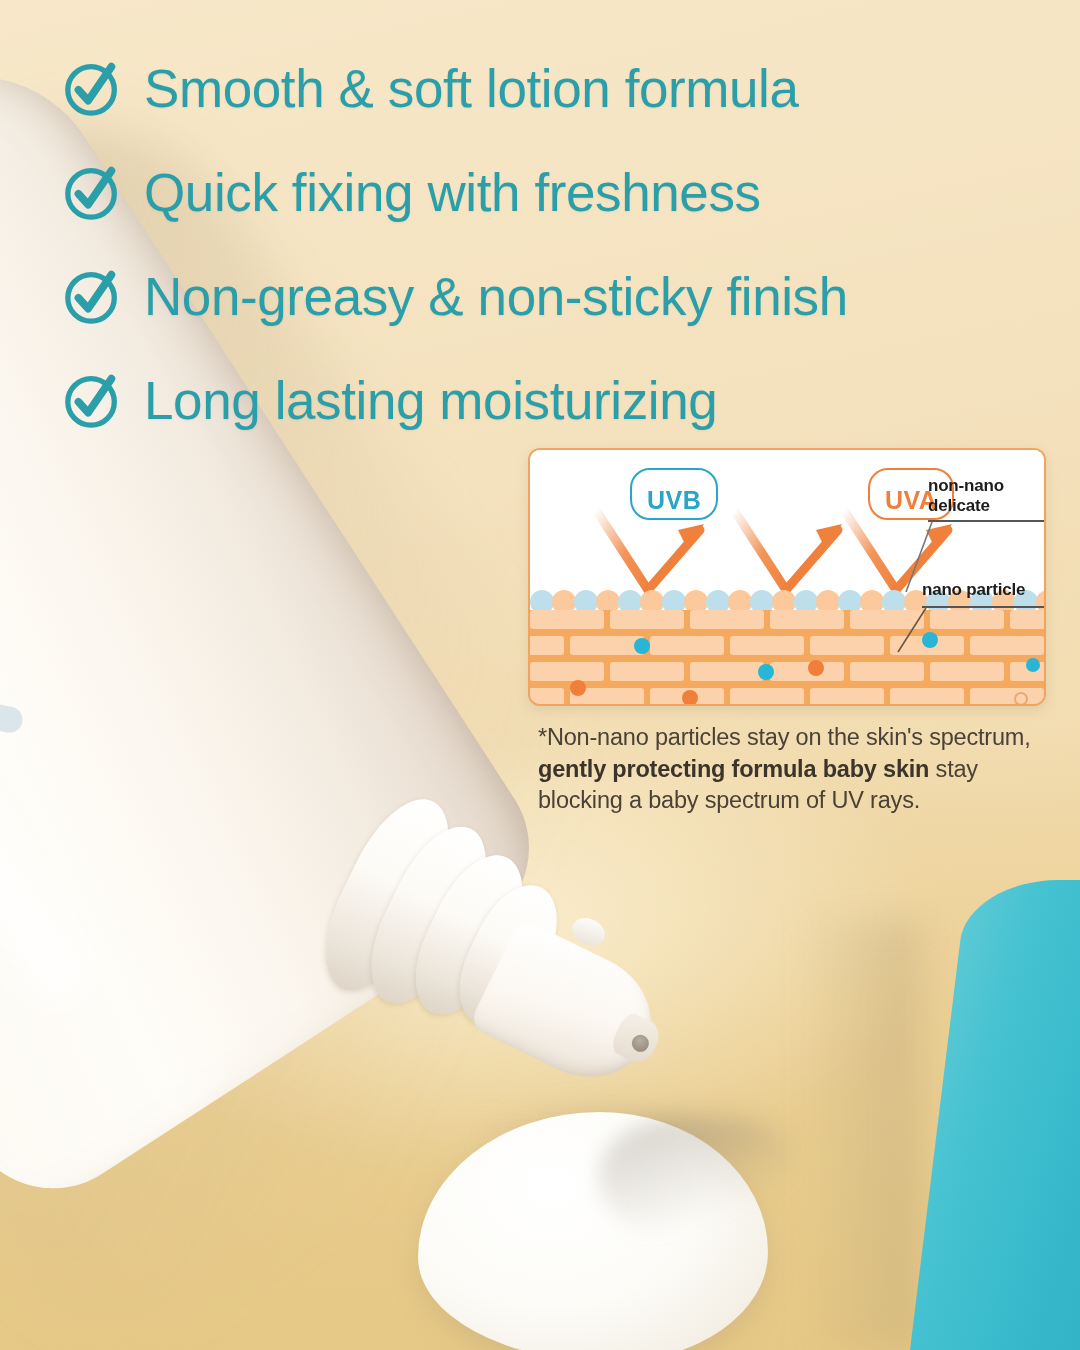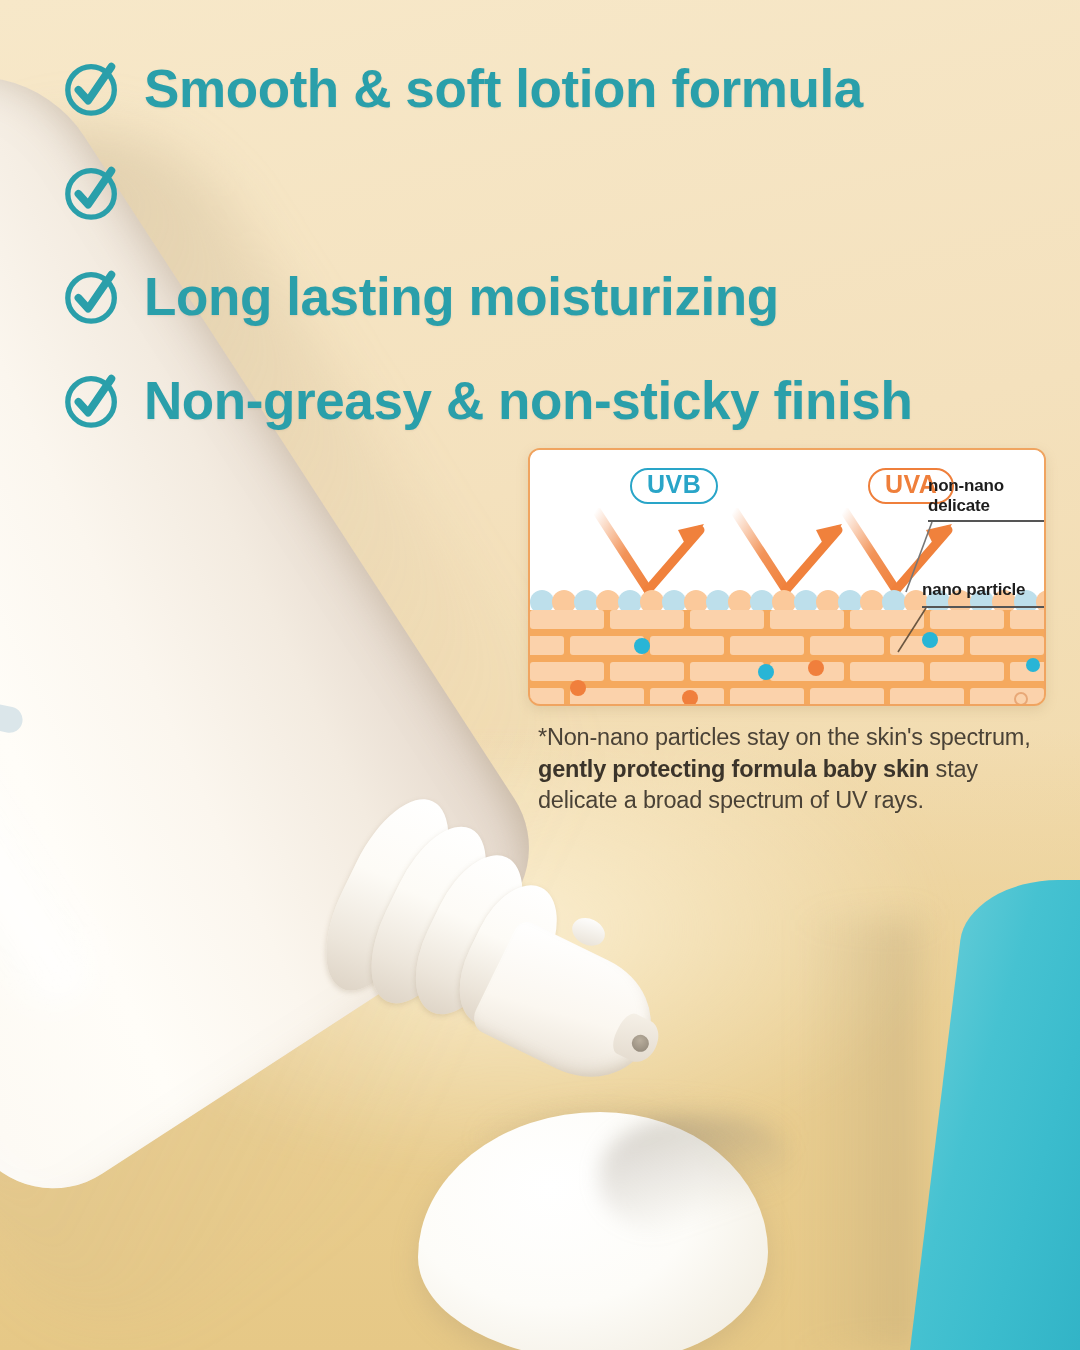--- a/index.html
+++ b/index.html
@@ -153,42 +153,42 @@
   .bullets{ position:absolute; left:62px; top:44px; width:1000px; }
   .bullet{
     display:flex; align-items:center; gap:20px;
     margin-bottom:16px;
     height:88px;
   }
   .check-icon{ flex:0 0 auto; width:62px; height:62px; }
   .bullet-text{
     color:#2a9faa;
     font-size:53px;
-    font-weight:700;
+    font-weight:400;
     letter-spacing:-0.4px;
     line-height:1;
     white-space:nowrap;
     text-shadow:0 1px 2px rgba(150,130,100,.15);
   }
 
   
   .panel{
     position:absolute; left:528px; top:448px;
     width:518px; height:258px;
     background:#ffffff;
     border:2px solid #f0a460;
     border-radius:12px;
     overflow:hidden;
     box-shadow:0 4px 12px rgba(170,140,100,.22);
   }
   .panel-sky{ position:absolute; left:0; right:0; top:0; height:146px; background:#fff; }
 
   .uv-badge{
     position:absolute; top:18px;
-    padding:1px 15px 5px;
+    padding:17px 15px 5px;
     border-radius:20px;
     font-size:25px; font-weight:700;
     letter-spacing:.5px;
     line-height:1.05;
   }
   .uv-badge.uvb{ left:100px; color:#29a5c8; border:2.5px solid #29a5c8; }
   .uv-badge.uva{ left:338px; color:#ef7f3b; border:2.5px solid #ef7f3b; }
 
   .ray{ position:absolute; width:130px; height:86px; }
 
@@ -288,40 +288,41 @@
       <span class="bullet-text">Smooth &amp; soft lotion formula</span>
     </div>
 
     <div class="bullet">
       <span class="check-icon">
         <svg viewBox="0 0 64 64" width="62" height="62">
           <circle cx="30" cy="34" r="24" fill="none" stroke="#2a9faa" stroke-width="5.5"></circle>
           <path d="M17 34 L27 45 L51 10" fill="none" stroke="#2a9faa" stroke-width="8" stroke-linecap="round" stroke-linejoin="round"></path>
         </svg>
       </span>
+      <span class="bullet-text">Quick fixing with freshness</span>
+    </div>
+
+    <div class="bullet">
+      <span class="check-icon">
+        <svg viewBox="0 0 64 64" width="62" height="62">
+          <circle cx="30" cy="34" r="24" fill="none" stroke="#2a9faa" stroke-width="5.5"></circle>
+          <path d="M17 34 L27 45 L51 10" fill="none" stroke="#2a9faa" stroke-width="8" stroke-linecap="round" stroke-linejoin="round"></path>
+        </svg>
+      </span>
+      <span class="bullet-text">Non-greasy &amp; non-sticky finish</span>
     </div>
 
     <div class="bullet">
       <span class="check-icon">
         <svg viewBox="0 0 64 64" width="62" height="62">
           <circle cx="30" cy="34" r="24" fill="none" stroke="#2a9faa" stroke-width="5.5"></circle>
           <path d="M17 34 L27 45 L51 10" fill="none" stroke="#2a9faa" stroke-width="8" stroke-linecap="round" stroke-linejoin="round"></path>
         </svg>
       </span>
       <span class="bullet-text">Long lasting moisturizing</span>
-    </div>
-
-    <div class="bullet">
-      <span class="check-icon">
-        <svg viewBox="0 0 64 64" width="62" height="62">
-          <circle cx="30" cy="34" r="24" fill="none" stroke="#2a9faa" stroke-width="5.5"></circle>
-          <path d="M17 34 L27 45 L51 10" fill="none" stroke="#2a9faa" stroke-width="8" stroke-linecap="round" stroke-linejoin="round"></path>
-        </svg>
-      </span>
-      <span class="bullet-text">Non-greasy &amp; non-sticky finish</span>
     </div>
 
   </div>
 
   <div class="panel">
     <div class="panel-sky"></div>
 
     <span class="uv-badge uvb">UVB</span>
     <span class="uv-badge uva">UVA</span>
 
@@ -444,16 +445,16 @@
     </div>
     <div class="callout-rule" style="left:392px; top:156px; width:124px;"></div>
     <svg class="callout-lead" style="left:362px; top:156px;" width="36" height="50" viewBox="0 0 36 50">
       <path d="M34 2 L6 46" stroke="#6b5640" stroke-width="1.6" fill="none"></path>
     </svg>
   </div>
 
   <div class="caption">
     <span>*Non-nano particles stay on the skin's spectrum,</span>
     <b>gently protecting formula baby skin</b><span> stay</span>
-    <span>delicate a broad spectrum of UV rays.</span>
+    <span>blocking a baby spectrum of UV rays.</span>
   </div>
 
 </div>
 
 </body></html>

